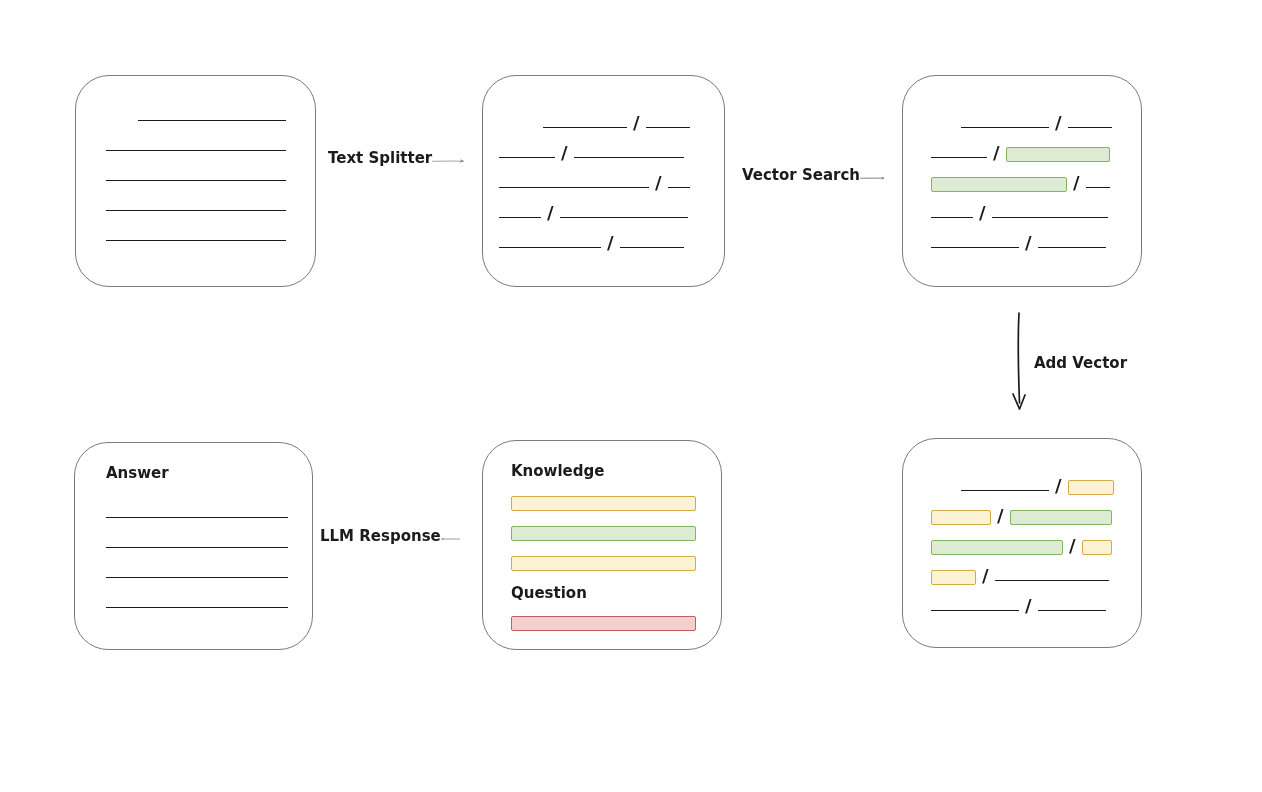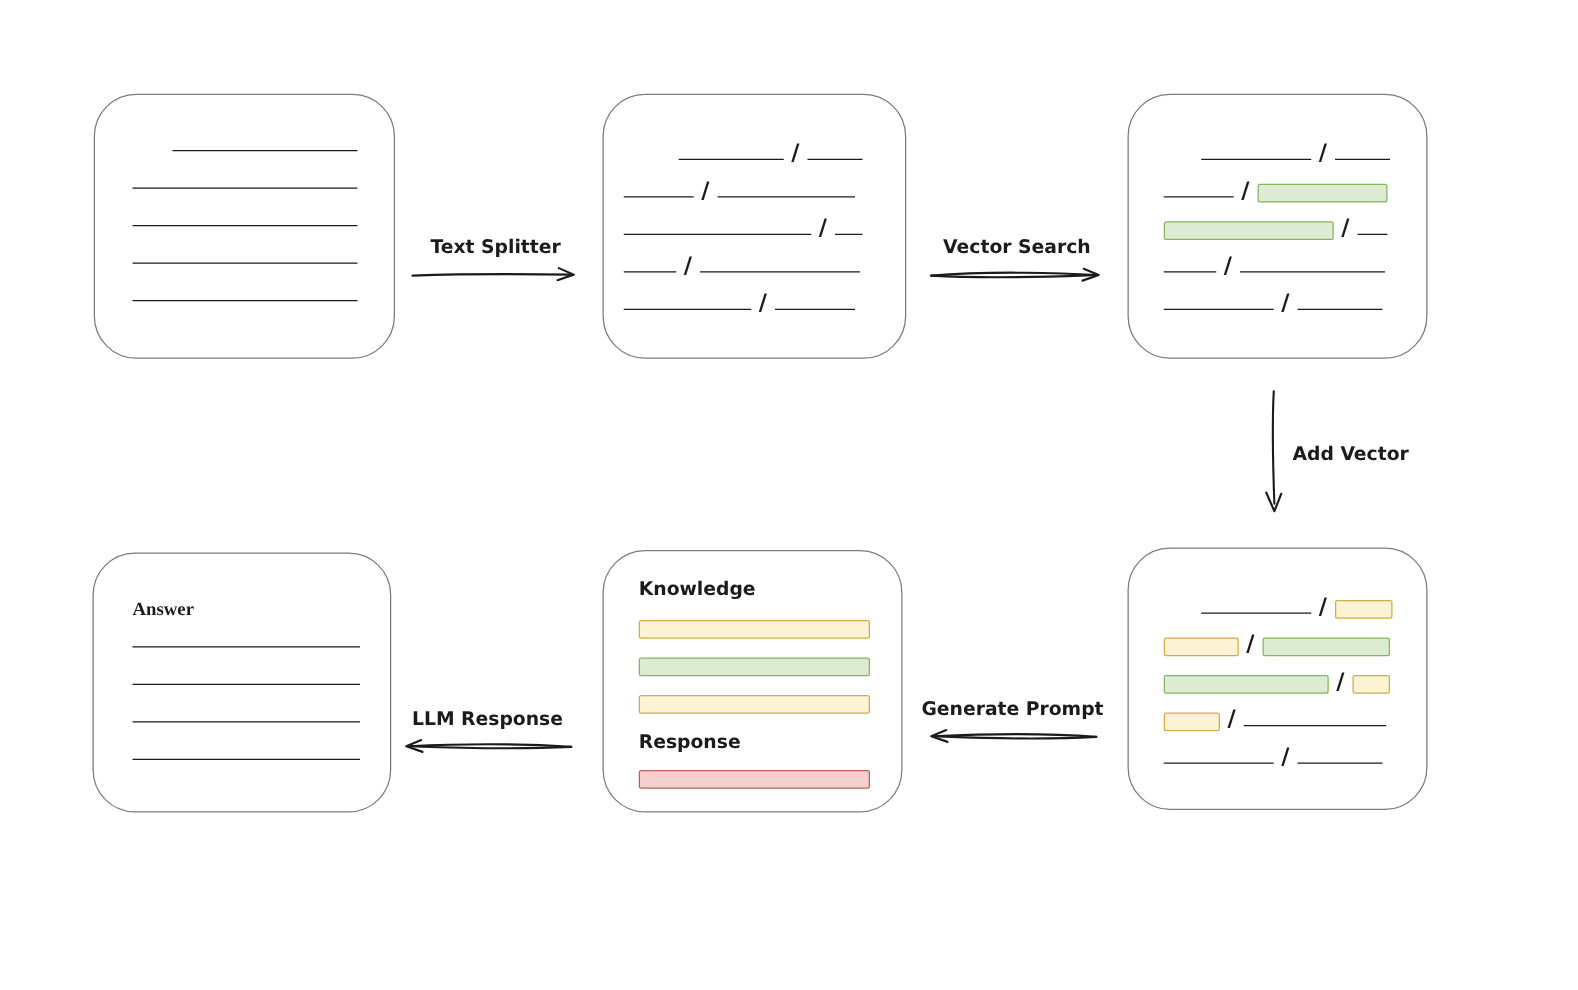--- a/index.html
+++ b/index.html
@@ -22,21 +22,21 @@
   .seg.line   { height:0; border-bottom:1.8px solid var(--ink,#1b1b1b); margin-bottom:6px; }
   .seg.indent { height:0; border:none; }
   .seg.green  { height:15px; background:var(--green-fill,#dcebd1); border:1.5px solid var(--green-border,#84b45e); border-radius:2px; margin-bottom:2px; }
   .seg.yellow { height:15px; background:var(--yellow-fill,#fcf3d5); border:1.5px solid var(--yellow-border,#d2ab44); border-radius:2px; margin-bottom:2px; }
   .seg.red    { height:15px; background:var(--red-fill,#f5cfcc); border:1.5px solid var(--red-border,#bf5f5b); border-radius:2px; margin-bottom:2px; }
   .slash { font-size:18px; font-weight:600; line-height:1; margin-bottom:2px; color:var(--ink,#1b1b1b); }
 
   .node-label { position:absolute; font-size:15px; font-weight:600; line-height:18px; white-space:nowrap; color:var(--ink,#1b1b1b); }
 
   
-  .arrow-group { position:absolute; display:flex; flex-direction:column; align-items:center;margin-top:39px; }
+  .arrow-group { position:absolute; display:flex; flex-direction:row; align-items:center; }
   .arrow-label { font-size:15px; font-weight:600; line-height:18px; white-space:nowrap; margin-bottom:5px; color:var(--ink,#1b1b1b); }
   .arrow-svg path { fill:none; stroke:var(--ink,#1b1b1b); stroke-width:1.7; stroke-linecap:round; stroke-linejoin:round; }
   .abs { position:absolute; }
 
   .caption { position:absolute; left:784px; top:688px; font-size:16px; font-weight:600; white-space:nowrap; color:var(--ink,#1b1b1b); }
 </style>
 </head>
 <body>
 
 <div class="canvas">
@@ -94,21 +94,21 @@
           <span class="seg line" style="width: 128px;"></span>
         </div>
         <div class="row">
           <span class="seg line" style="width: 102px;"></span>
           <span class="slash">/</span>
           <span class="seg line" style="width: 64px;"></span>
         </div>
       </div>
   </div>
 
-  <div class="arrow-group" style="left:742px; top:149px; width:143px;">
+  <div class="arrow-group" style="left:742px; top:166px; width:143px;">
     <div class="arrow-label">Vector Search</div>
     <svg class="arrow-svg" width="143" height="16" viewBox="0 0 143 16">
       <path d="M3 9.5 C 50 5.5, 110 7.5, 135 9"></path>
       <path d="M3 9.5 C 55 12.5, 112 9.8, 135 9"></path>
       <path d="M125 4 L137 9 L124 13.5"></path>
     </svg>
   </div>
 
   <div class="node" style="left:902px; top:75px; width:240px; height:212px;">
     <div class="rows" style="left:28px; top:28px;">
@@ -171,61 +171,53 @@
           <span class="seg line" style="width: 114px;"></span>
         </div>
         <div class="row">
           <span class="seg line" style="width: 88px;"></span>
           <span class="slash">/</span>
           <span class="seg line" style="width: 68px;"></span>
         </div>
       </div>
   </div>
 
-  <div class="arrow-group" style="left:740px; top:519px; width:140px;">
-    <div class="arrow-label">Generate Prompt</div>
-    <svg class="arrow-svg" width="140" height="16" viewBox="0 0 140 16">
-      <path d="M137 8.5 C 85 4.5, 28 7, 7 8"></path>
-      <path d="M137 8.5 C 82 11.5, 30 8.8, 7 8"></path>
-      <path d="M17 3 L5 8 L18 12.5"></path>
-    </svg>
-  </div>
 
   <div class="node" style="left:482px; top:440px; width:240px; height:210px;">
     <div class="node-label" style="left:28px; top:21px;">Knowledge</div>
     <div class="rows" style="left:28px; top:42px;">
         <div class="row">
           <span class="seg yellow" style="width: 185px;"></span>
         </div>
         <div class="row">
           <span class="seg green" style="width: 185px;"></span>
         </div>
         <div class="row">
           <span class="seg yellow" style="width: 185px;"></span>
         </div>
       </div>
-    <div class="node-label" style="left:28px; top:143px;">Response</div>
+    <div class="node-label" style="left:28px; top:143px;">Question</div>
     <div class="rows" style="left:28px; top:162px;">
         <div class="row">
           <span class="seg red" style="width: 185px;"></span>
         </div>
       </div>
   </div>
 
   <div class="arrow-group" style="left:320px; top:527px; width:140px;">
     <div class="arrow-label">LLM Response</div>
     <svg class="arrow-svg" width="140" height="16" viewBox="0 0 140 16">
       <path d="M137 8.5 C 85 5, 28 7, 7 8"></path>
       <path d="M137 8.5 C 82 11, 30 8.8, 7 8"></path>
       <path d="M17 3 L5 8 L18 12.5"></path>
     </svg>
   </div>
 
   <div class="node" style="left:74px; top:442px; width:239px; height:208px;">
-    <div class="node-label" style="left:31px; top:36px;font-family:Liberation Serif, serif;">Answer</div>
+    <div class="node-label" style="left:31px; top:21px;">Answer</div>
     <div class="rows" style="left:31px; top:51px;">
         <div class="row">
           <span class="seg line" style="width: 182px;"></span>
         </div>
         <div class="row">
           <span class="seg line" style="width: 182px;"></span>
         </div>
         <div class="row">
           <span class="seg line" style="width: 182px;"></span>
         </div>

